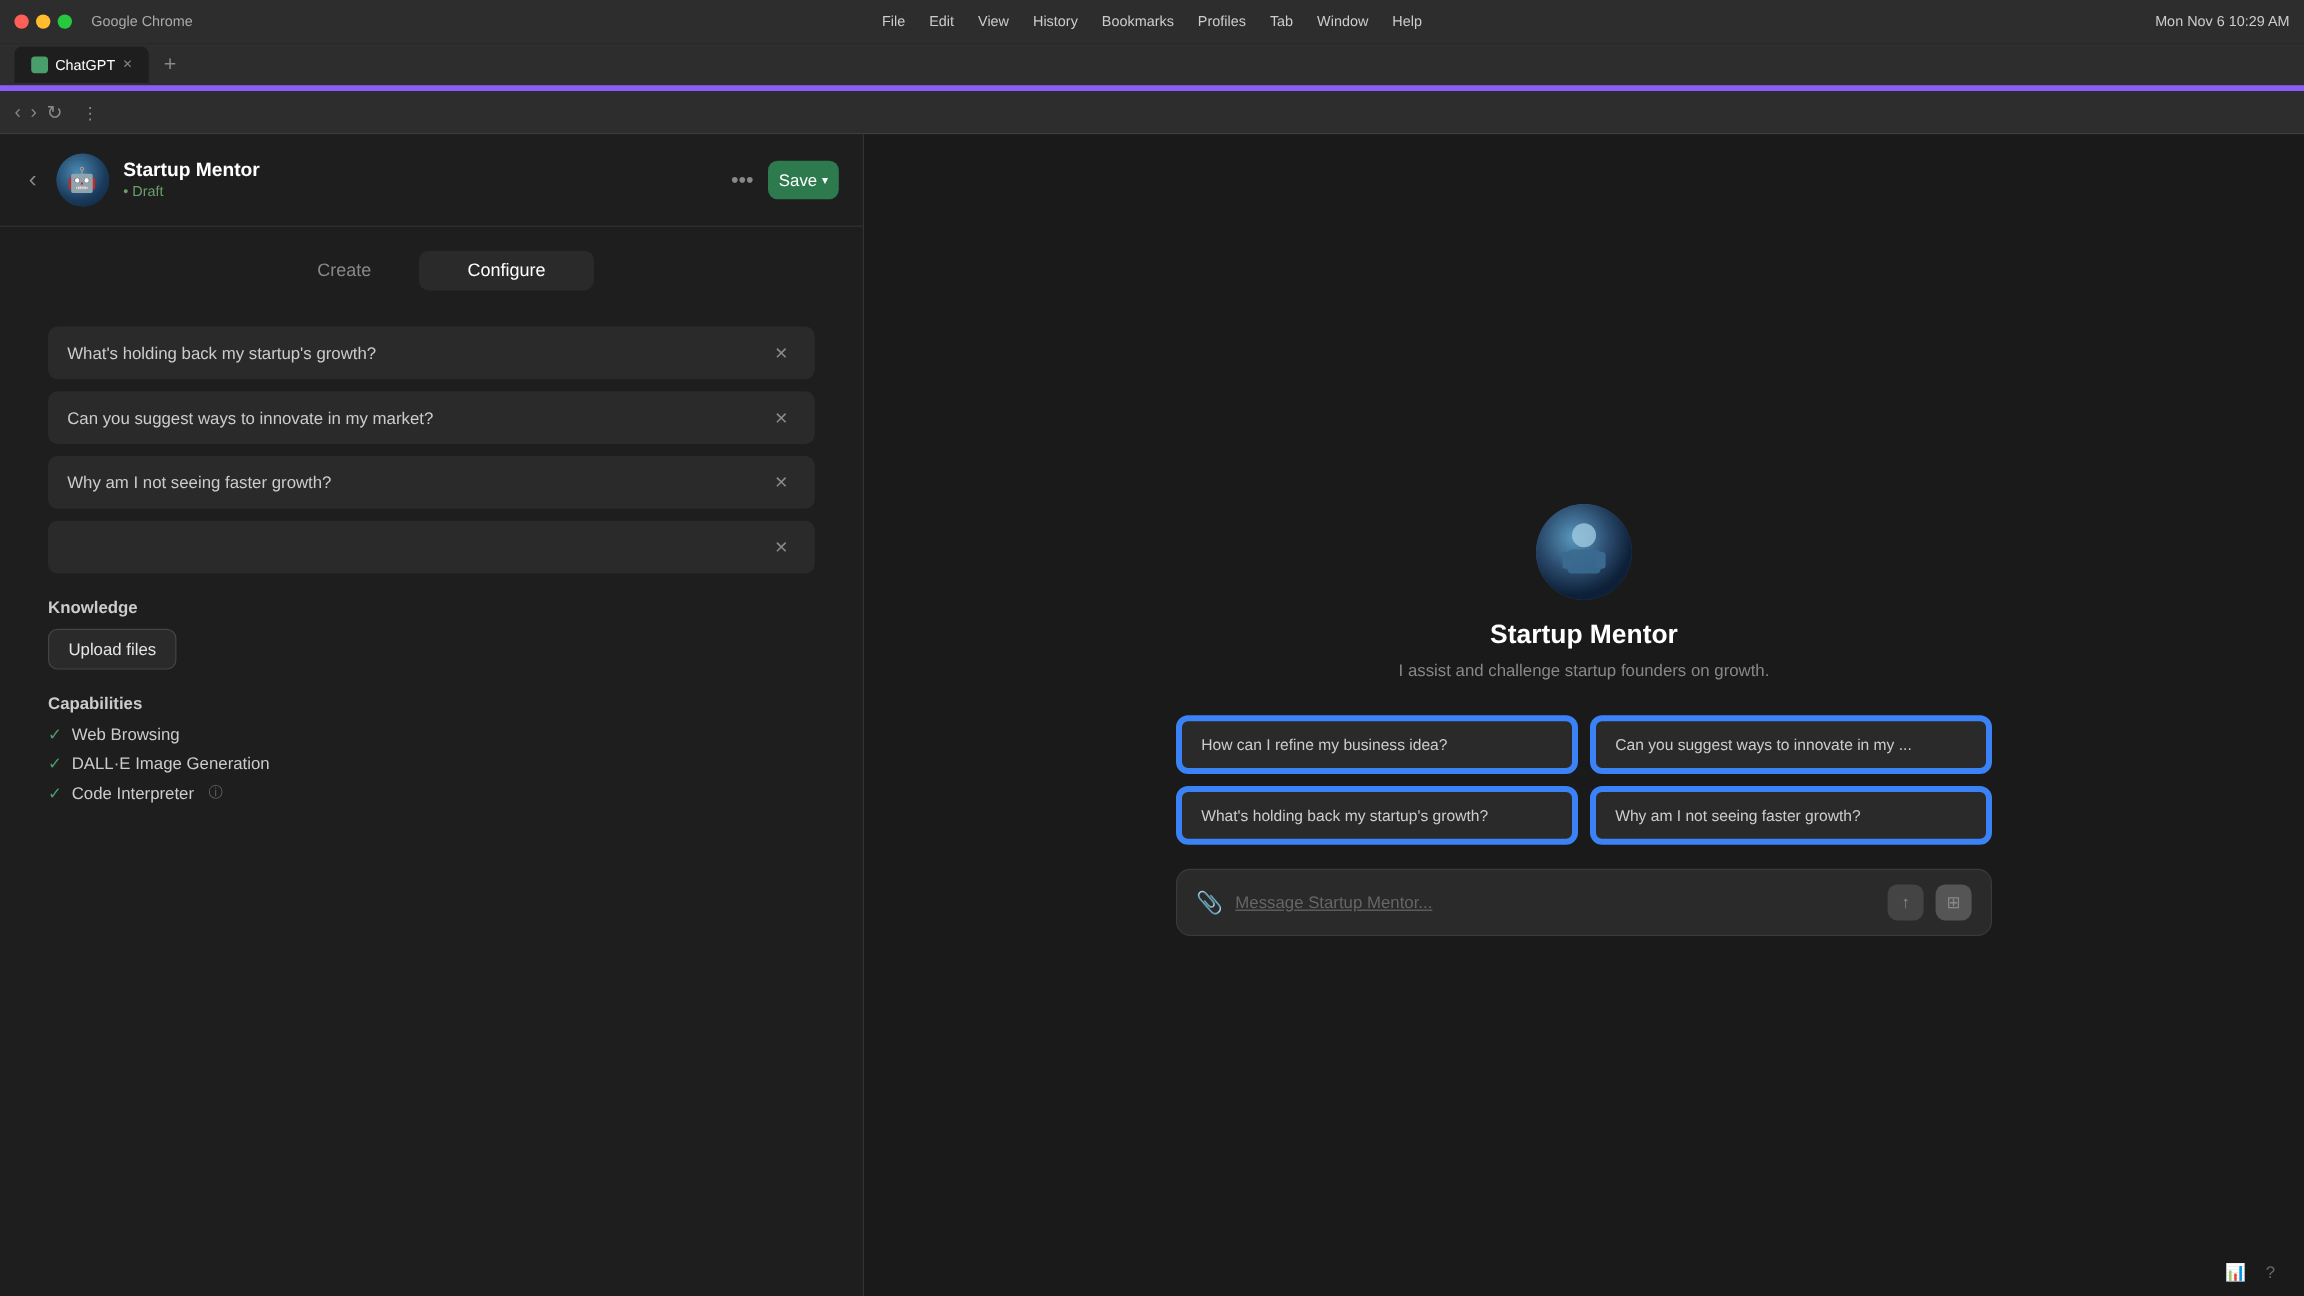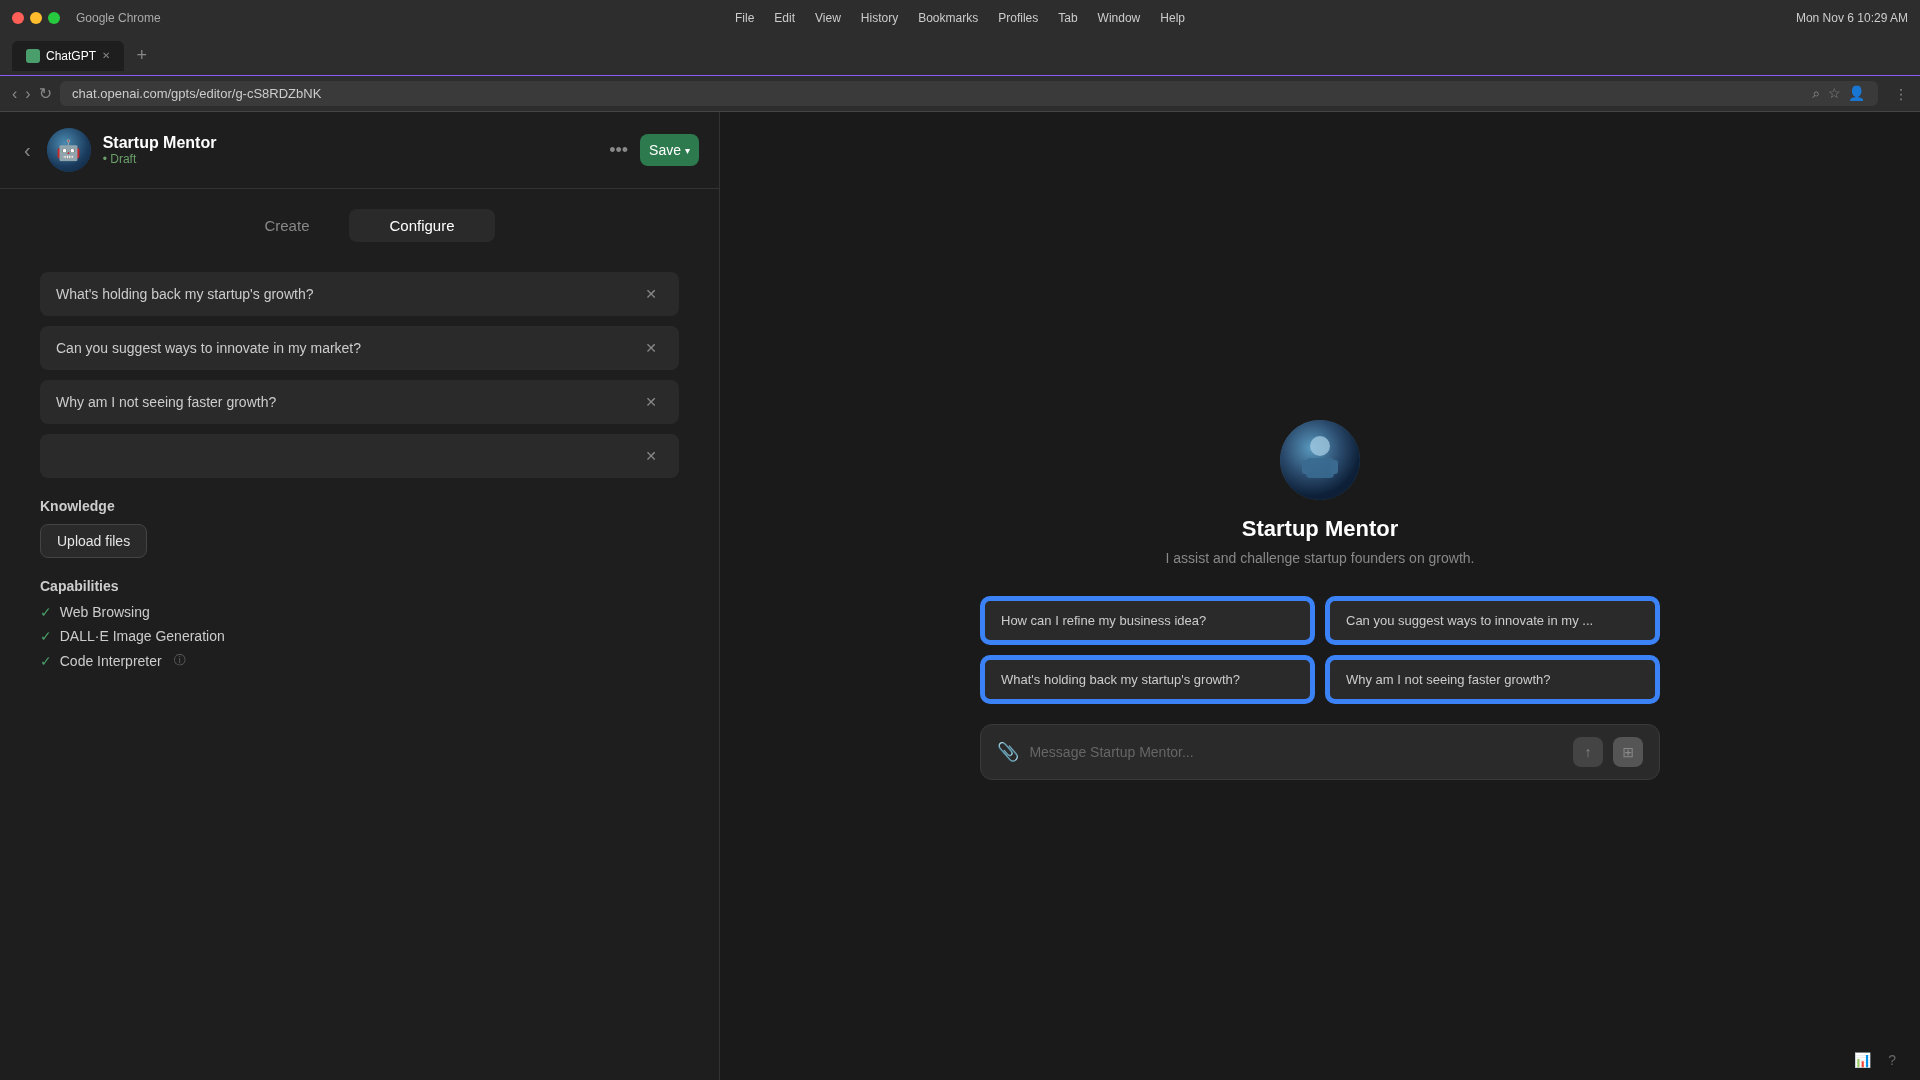--- a/index.html
+++ b/index.html
@@ -56,21 +56,21 @@
     }
 
     
     .browser-chrome {
       background: #2d2d2d;
       height: 40px;
       display: flex;
       align-items: center;
       padding: 0 12px;
       gap: 8px;
-      border-bottom: 1px solid #8b5cf6;
+      border-bottom: 5px solid #8b5cf6;
     }
     .tab-bar {
       display: flex;
       align-items: center;
       gap: 6px;
     }
     .tab {
       background: #3a3a3a;
       border-radius: 6px 6px 0 0;
       padding: 6px 14px;
@@ -408,20 +408,21 @@
       gap: 10px;
     }
     .preview-input-icon {
       color: #666;
       font-size: 18px;
     }
     .preview-input-placeholder {
       flex: 1;
       font-size: 14px;
       color: #666;
+      text-decoration: underline;
     }
     .preview-send-btn {
       background: #444;
       border: none;
       border-radius: 8px;
       width: 30px; height: 30px;
       display: flex;
       align-items: center;
       justify-content: center;
       color: #888;
@@ -476,28 +477,20 @@
       <span class="tab-close">✕</span>
     </div>
     <button class="new-tab-btn">+</button>
   </div>
 </div>
 
 <div class="address-bar-row">
   <button class="nav-btn">‹</button>
   <button class="nav-btn">›</button>
   <button class="nav-btn">↻</button>
-  <div class="address-bar">
-    <span>chat.openai.com/gpts/editor/g-cS8RDZbNK</span>
-    <div class="address-bar-icons">
-      <span>⌕</span>
-      <span>☆</span>
-      <span>👤</span>
-    </div>
-  </div>
   <span style="color:#888;font-size:14px;margin-left:8px;">⋮</span>
 </div>
 
 <div class="main-container">
 
   <div class="editor-panel">
 
     <div class="editor-header">
       <button class="back-btn">‹</button>
       <div class="avatar">

